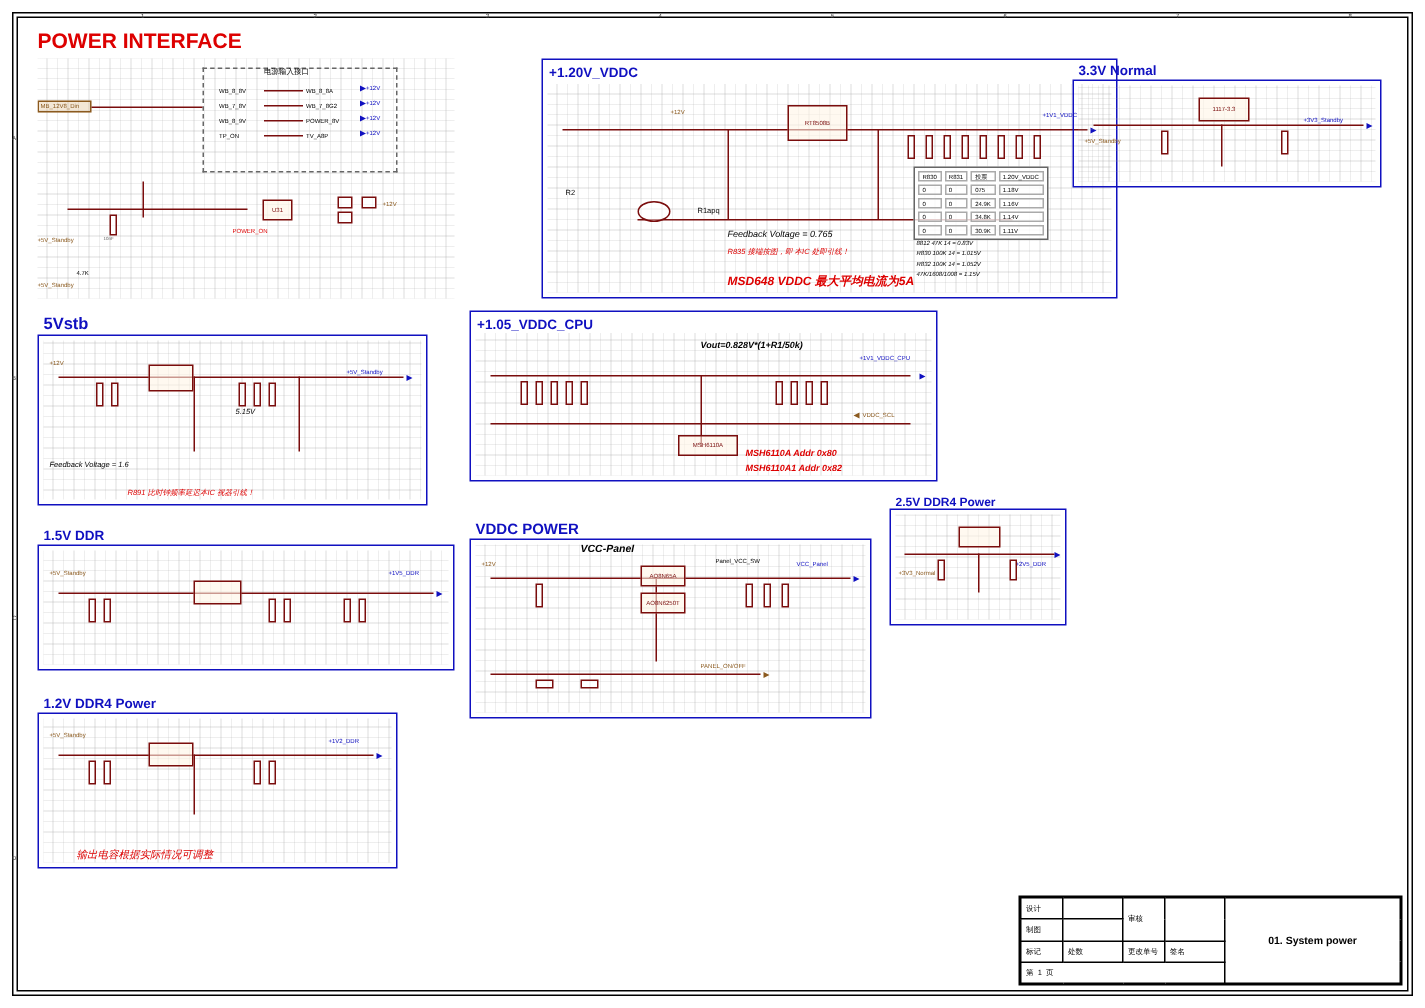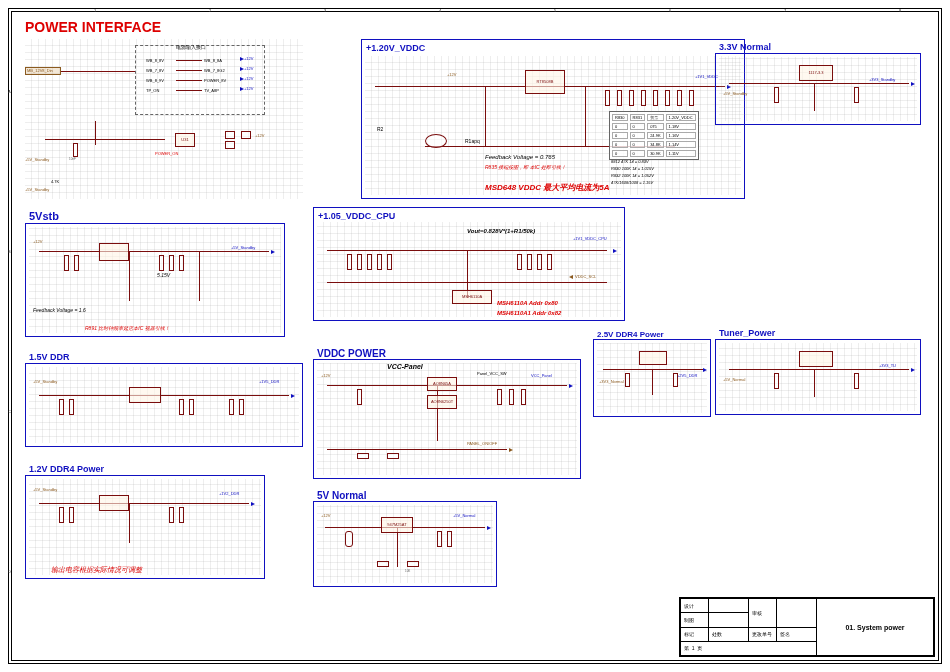--- a/index.html
+++ b/index.html
@@ -382,74 +382,40 @@
         <div class="trace-v" style="left:55px; top:26px; height:26px;"></div>
         <div class="small-label brown-text" style="left:2px; top:36px; font-size:4px;">+3V3_Normal</div>
         <div class="small-label blue-text" style="left:80px; top:30px; font-size:4px;">+2V5_DDR</div>
         <div class="arrow-out" style="left:106px; top:25px;"></div>
         <div class="comp" style="left:28px; top:30px; width:5px; height:14px;"></div>
         <div class="comp" style="left:76px; top:30px; width:5px; height:14px;"></div>
       </div>
     </div>
   </div>
 
-  <div class="block" style="left:706px; top:316px; width:206px; height:92px; border:none;">
-    <div class="block-title">Tuner_Power</div>
-    <div class="block" style="left:0; top:14px; width:206px; height:76px;">
-      <div class="circuit" style="left:3px; top:3px; right:3px; bottom:3px;">
-        <div class="chip" style="left:80px; top:8px; width:34px; height:16px;"></div>
-        <div class="trace-h" style="left:10px; top:26px; width:180px;"></div>
-        <div class="trace-v" style="left:95px; top:26px; height:28px;"></div>
-        <div class="small-label brown-text" style="left:4px; top:34px; font-size:4px;">+5V_Normal</div>
-        <div class="small-label blue-text" style="left:160px; top:20px; font-size:4px;">+3V3_TU</div>
-        <div class="arrow-out" style="left:192px; top:25px;"></div>
-        <div class="comp" style="left:55px; top:30px; width:5px; height:16px;"></div>
-        <div class="comp" style="left:135px; top:30px; width:5px; height:16px;"></div>
-      </div>
-    </div>
-  </div>
 
   <div class="block" style="left:16px; top:452px; width:240px; height:120px; border:none;">
     <div class="block-title" style="font-size:9px;">1.2V DDR4 Power</div>
     <div class="block" style="left:0; top:14px; width:240px; height:104px;">
       <div class="circuit" style="left:3px; top:3px; right:3px; bottom:3px;">
         <div class="trace-h" style="left:10px; top:24px; width:210px;"></div>
         <div class="trace-v" style="left:100px; top:24px; height:40px;"></div>
         <div class="chip" style="left:70px; top:16px; width:30px; height:16px;"></div>
         <div class="small-label brown-text" style="left:4px; top:8px; font-size:4px;">+5V_Standby</div>
         <div class="small-label blue-text" style="left:190px; top:12px; font-size:4px;">+1V2_DDR</div>
         <div class="arrow-out" style="left:222px; top:23px;"></div>
         <div class="comp" style="left:30px; top:28px; width:5px; height:16px;"></div>
         <div class="comp" style="left:40px; top:28px; width:5px; height:16px;"></div>
         <div class="comp" style="left:140px; top:28px; width:5px; height:16px;"></div>
         <div class="comp" style="left:150px; top:28px; width:5px; height:16px;"></div>
         <div class="note red-text" style="left:22px; top:86px; font-size:7px;">输出电容根据实际情况可调整</div>
       </div>
     </div>
   </div>
 
-  <div class="block" style="left:304px; top:478px; width:184px; height:100px; border:none;">
-    <div class="block-title" style="font-size:10px;">5V Normal</div>
-    <div class="block" style="left:0; top:14px; width:184px; height:86px;">
-      <div class="circuit" style="left:3px; top:3px; right:3px; bottom:3px;">
-        <div class="trace-h" style="left:8px; top:22px; width:160px;"></div>
-        <div class="trace-v" style="left:80px; top:22px; height:40px;"></div>
-        <div class="chip" style="left:64px; top:12px; width:32px; height:16px;">947M25AT</div>
-        <div class="small-label brown-text" style="left:4px; top:8px; font-size:4px;">+12V</div>
-        <div class="small-label blue-text" style="left:136px; top:8px; font-size:4px;">+5V_Normal</div>
-        <div class="arrow-out" style="left:170px; top:21px;"></div>
-        <div class="comp" style="left:28px; top:26px; width:8px; height:16px; border-radius:3px;"></div>
-        <div class="comp" style="left:120px; top:26px; width:5px; height:16px;"></div>
-        <div class="comp" style="left:130px; top:26px; width:5px; height:16px;"></div>
-        <div class="comp" style="left:60px; top:56px; width:12px; height:6px;"></div>
-        <div class="comp" style="left:90px; top:56px; width:12px; height:6px;"></div>
-        <div class="tiny" style="left:88px; top:64px;">10K</div>
-      </div>
-    </div>
-  </div>
 
   <div class="title-block" style="right:6px; bottom:6px; width:256px; height:60px;">
     <table style="width:100%; height:100%; border-collapse:collapse;">
       <tbody>
           <tr>
         <td style="width:28px;">设计</td>
         <td style="width:40px;"></td>
         <td rowspan="2" style="width:28px;">审核</td>
         <td rowspan="2" style="width:40px;"></td>
         <td rowspan="4" style="text-align:center; font-weight:bold; font-size:7px;">01. System power</td>

